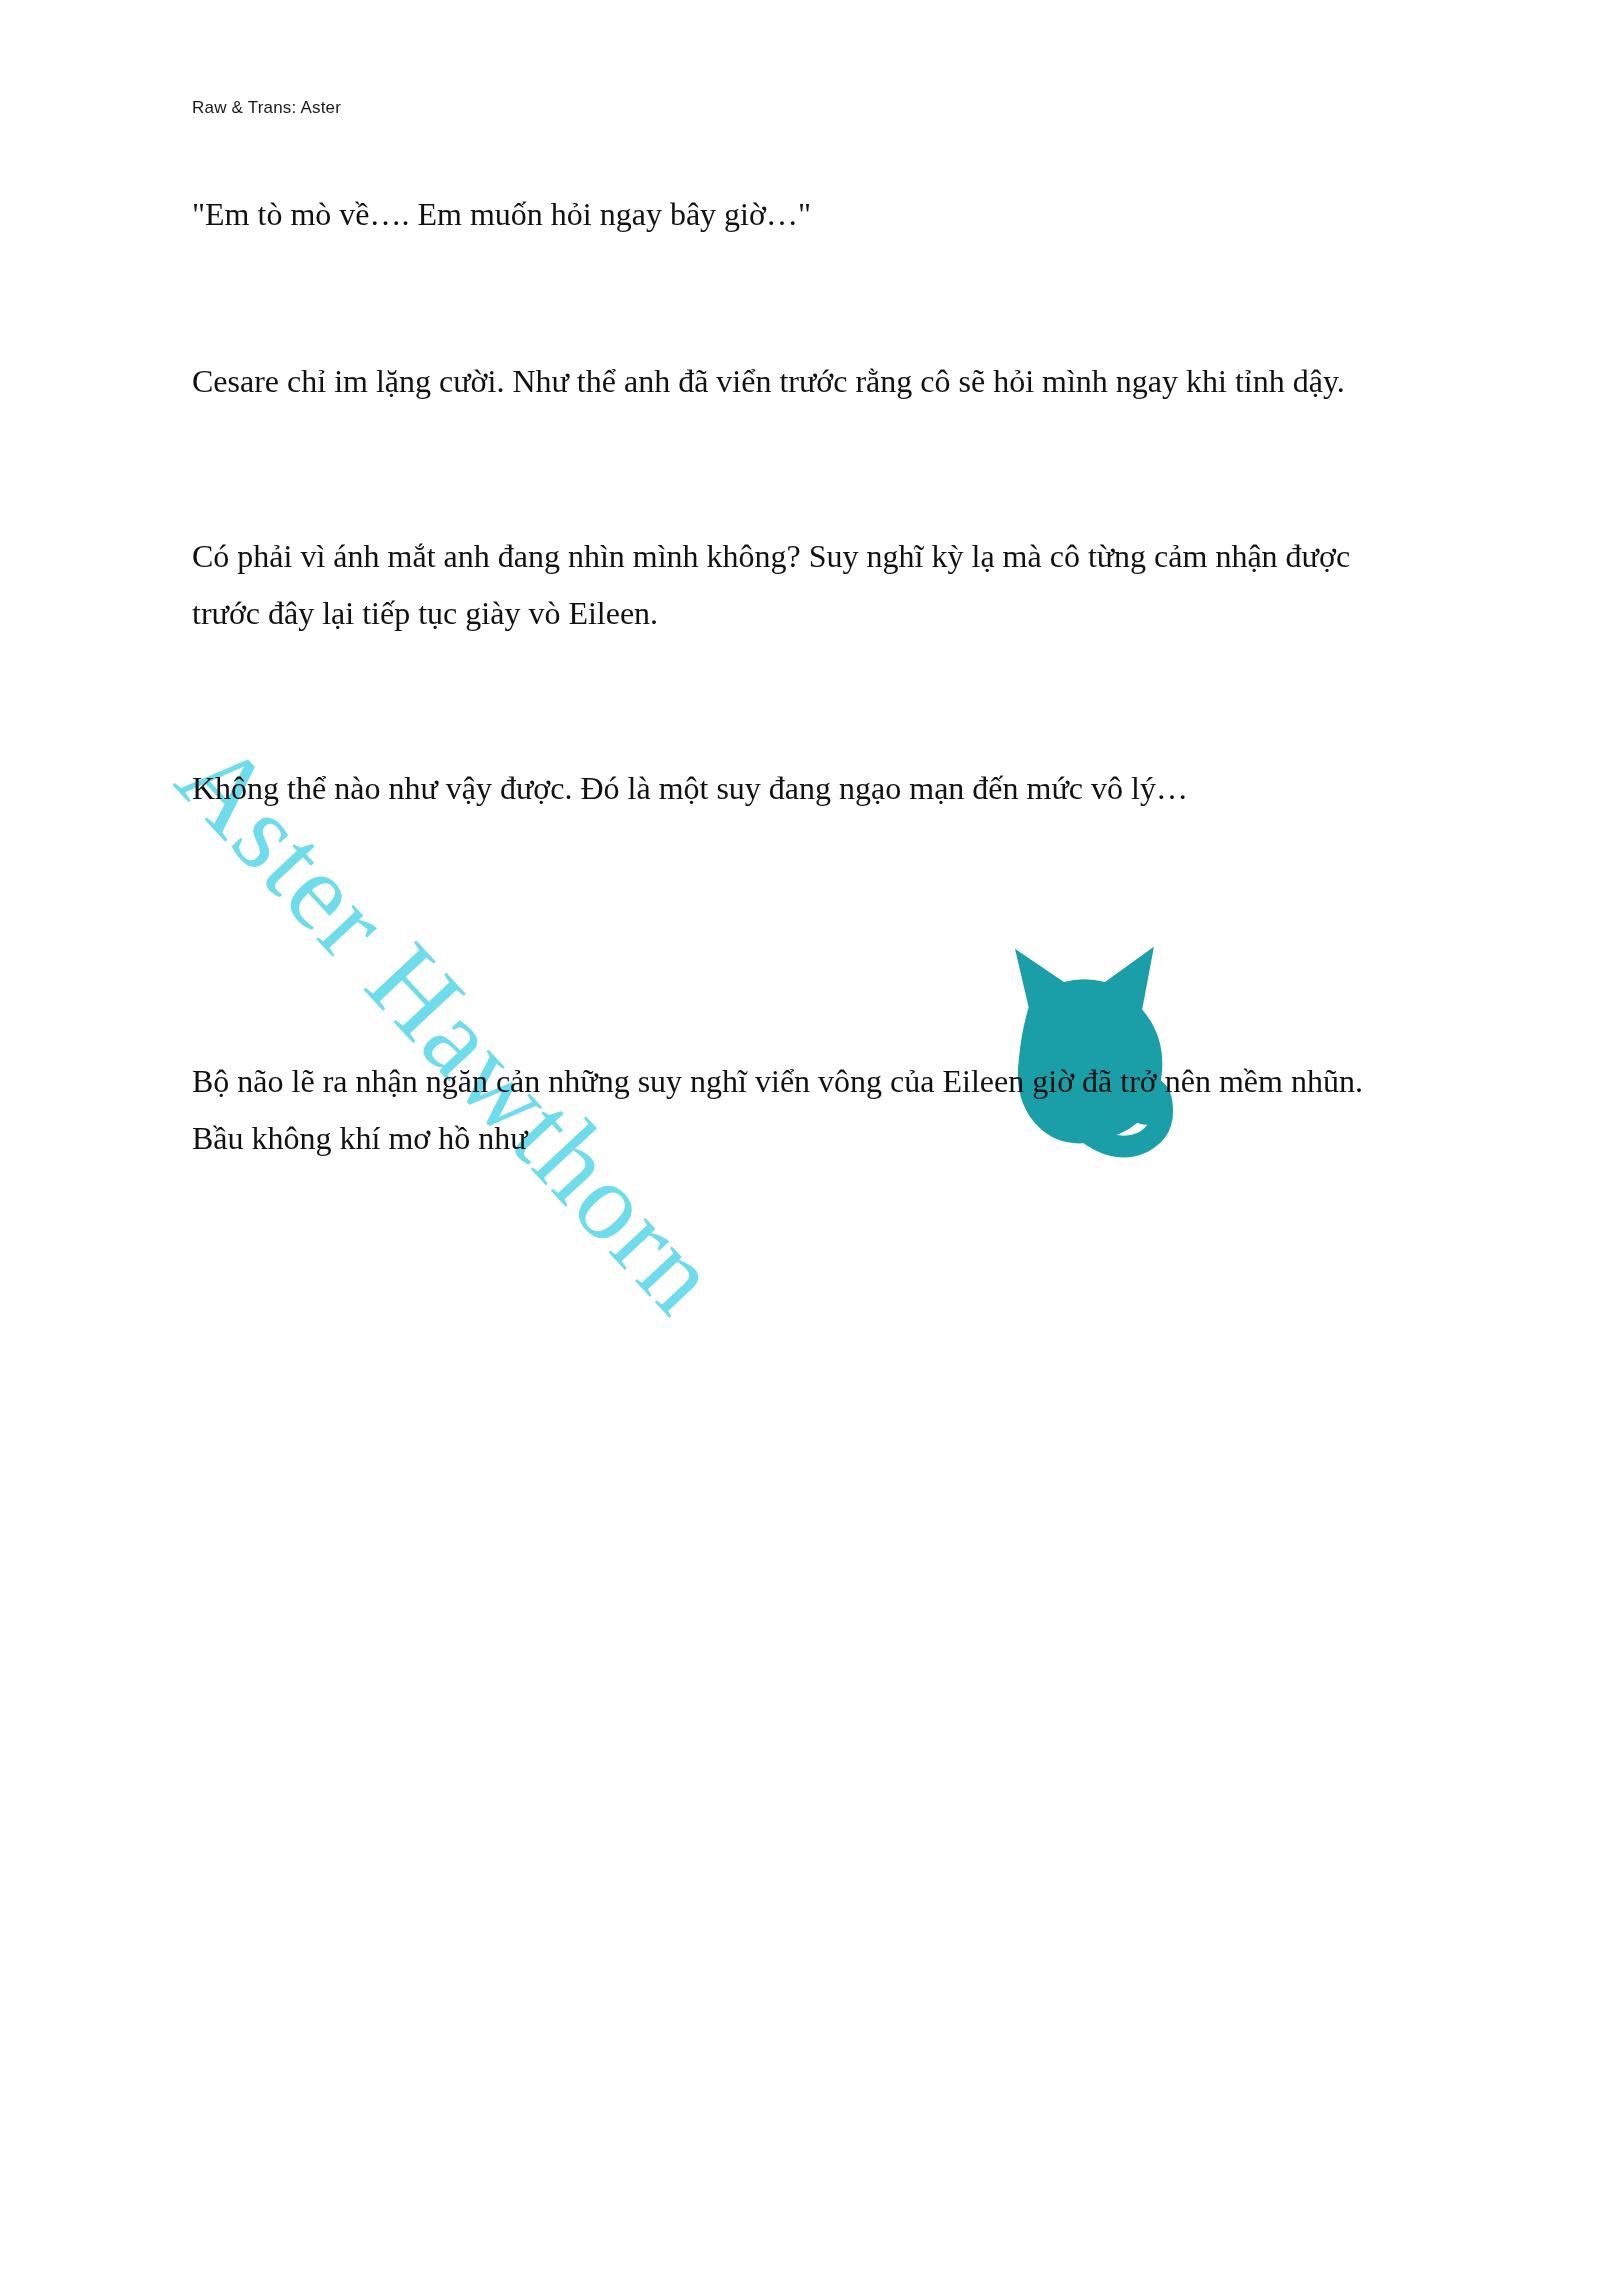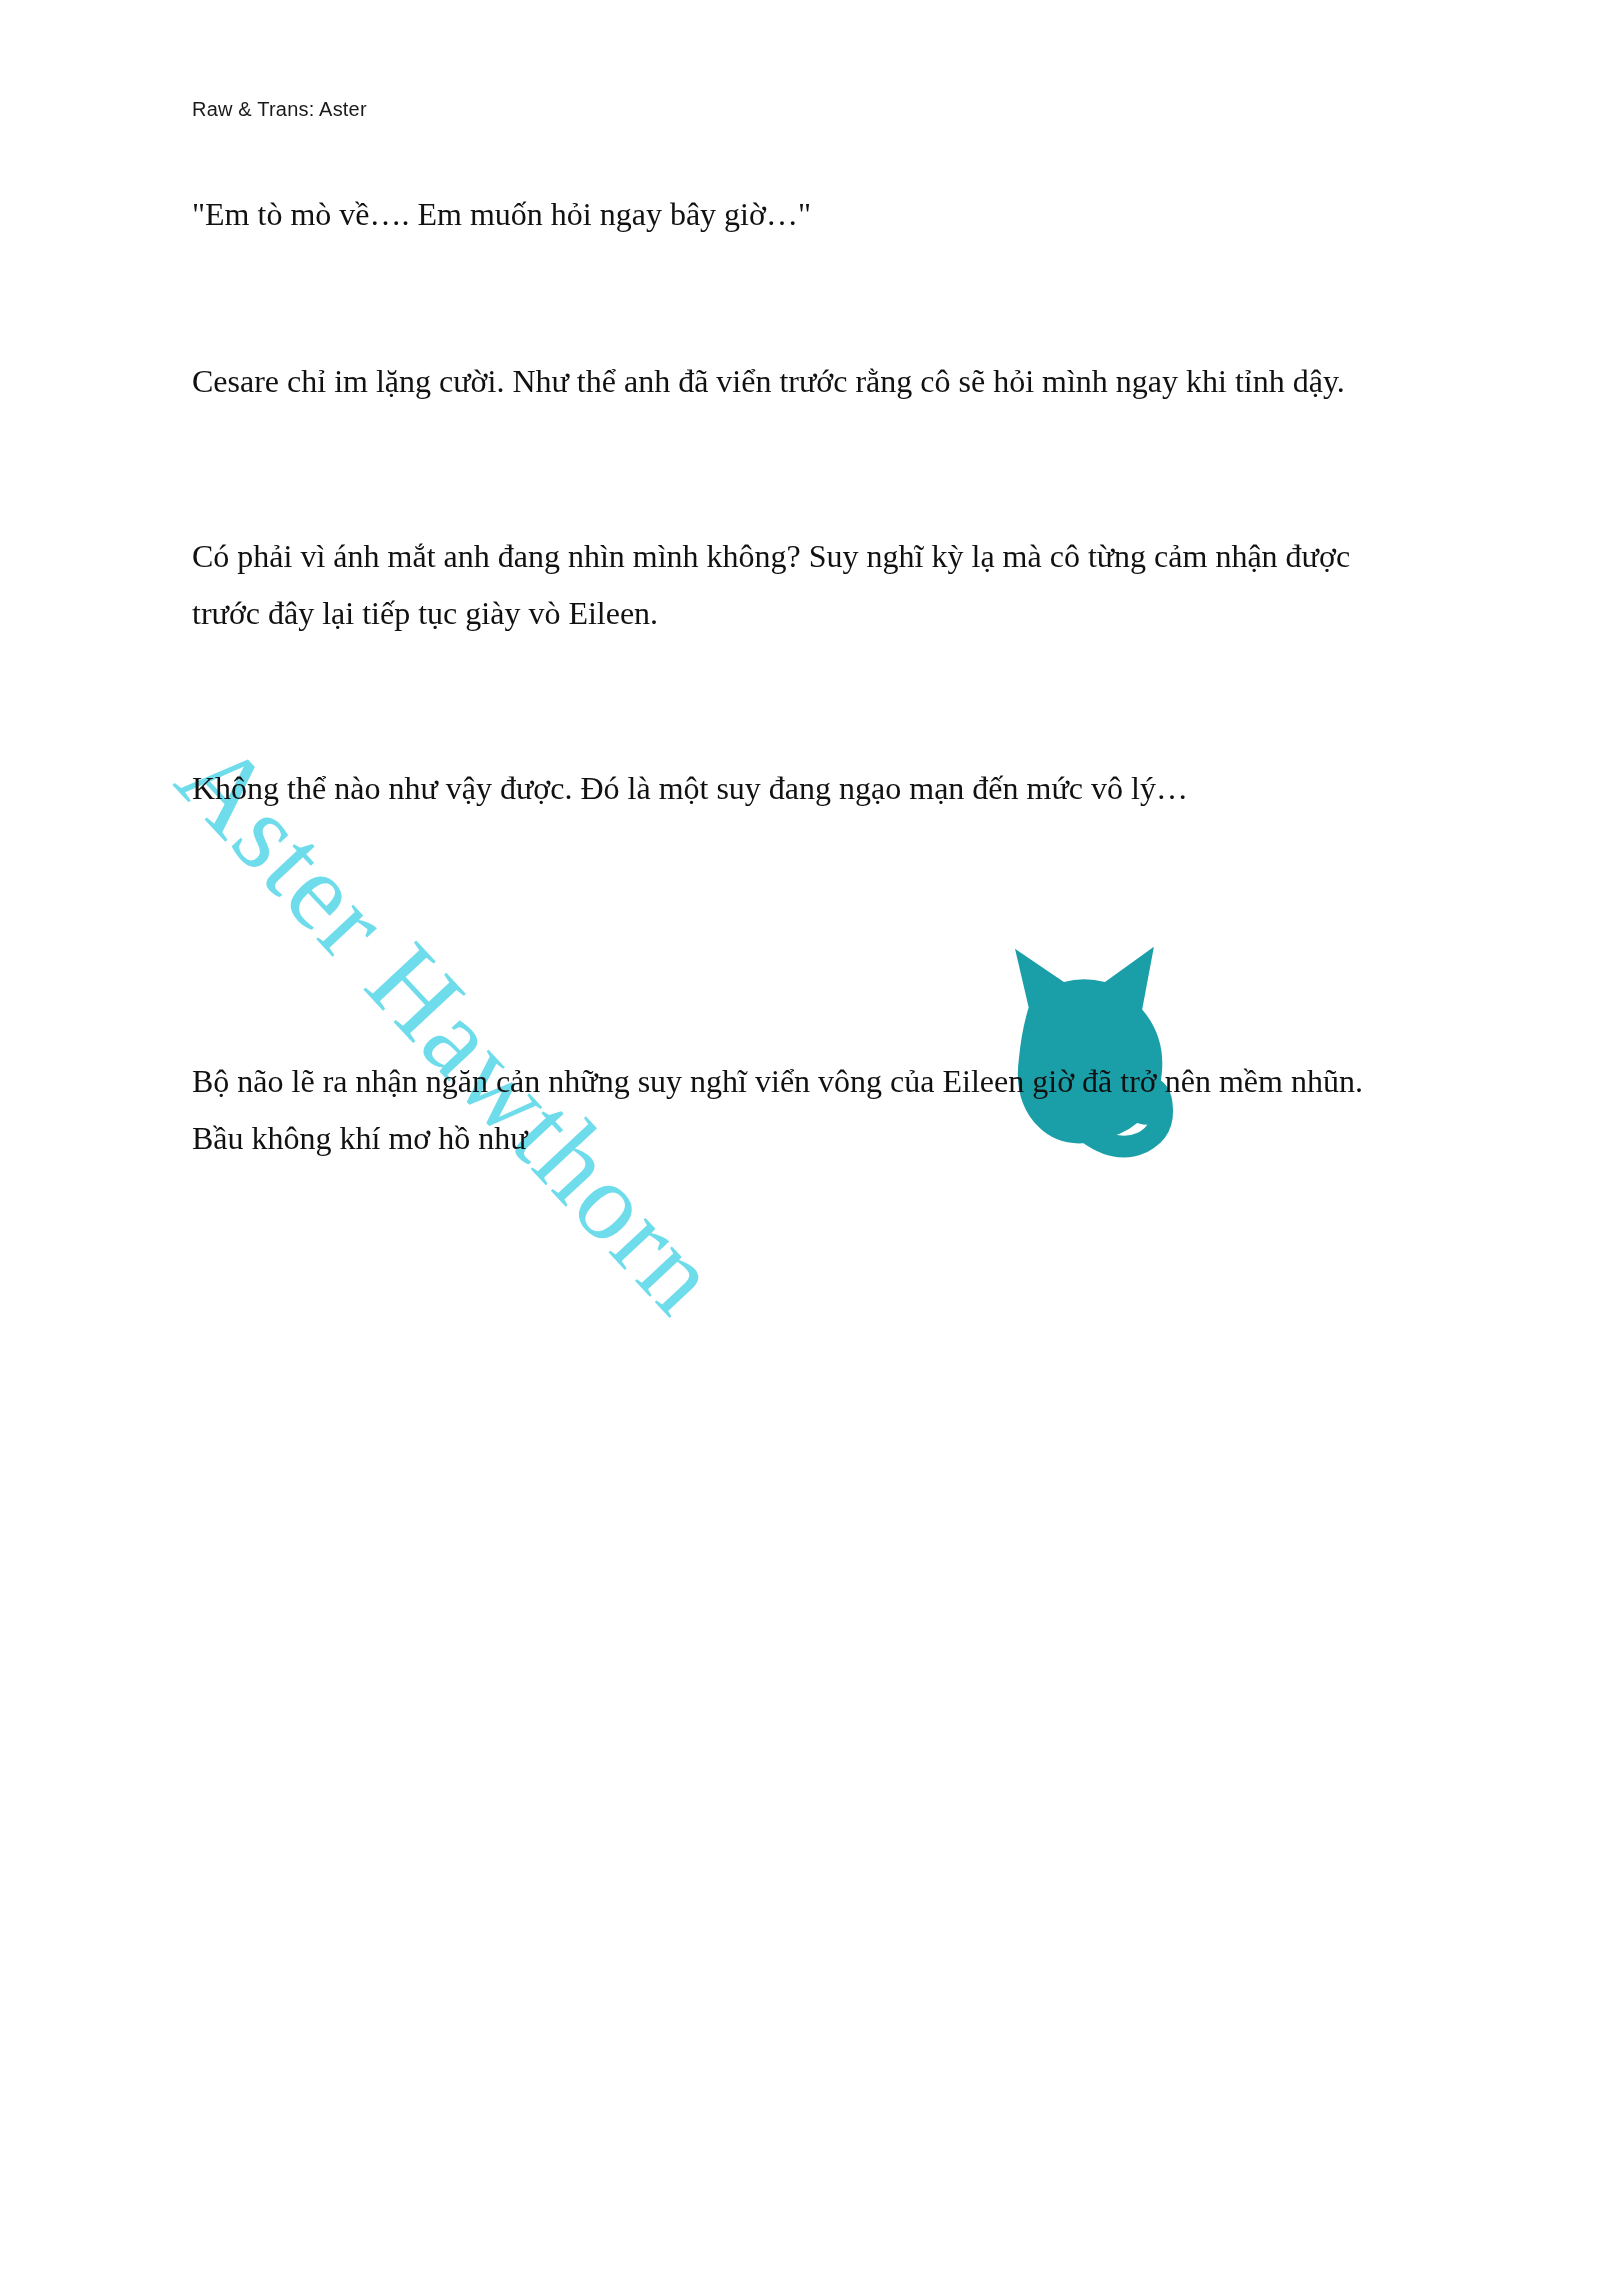--- a/index.html
+++ b/index.html
@@ -17,21 +17,21 @@
   .page {
     position: absolute;
     inset: 0;
     background: #ffffff;
   }
   .header-credit {
     position: absolute;
     left: 192px;
     top: 98px;
     font-family: "Liberation Sans", sans-serif;
-    font-size: 20px;
+    font-size: 17px;
     color: #1a1a1a;
     letter-spacing: 0.2px;
   }
   .content {
     position: absolute;
     left: 192px;
     top: 186px;
     width: 1225px;
   }
   .para {

